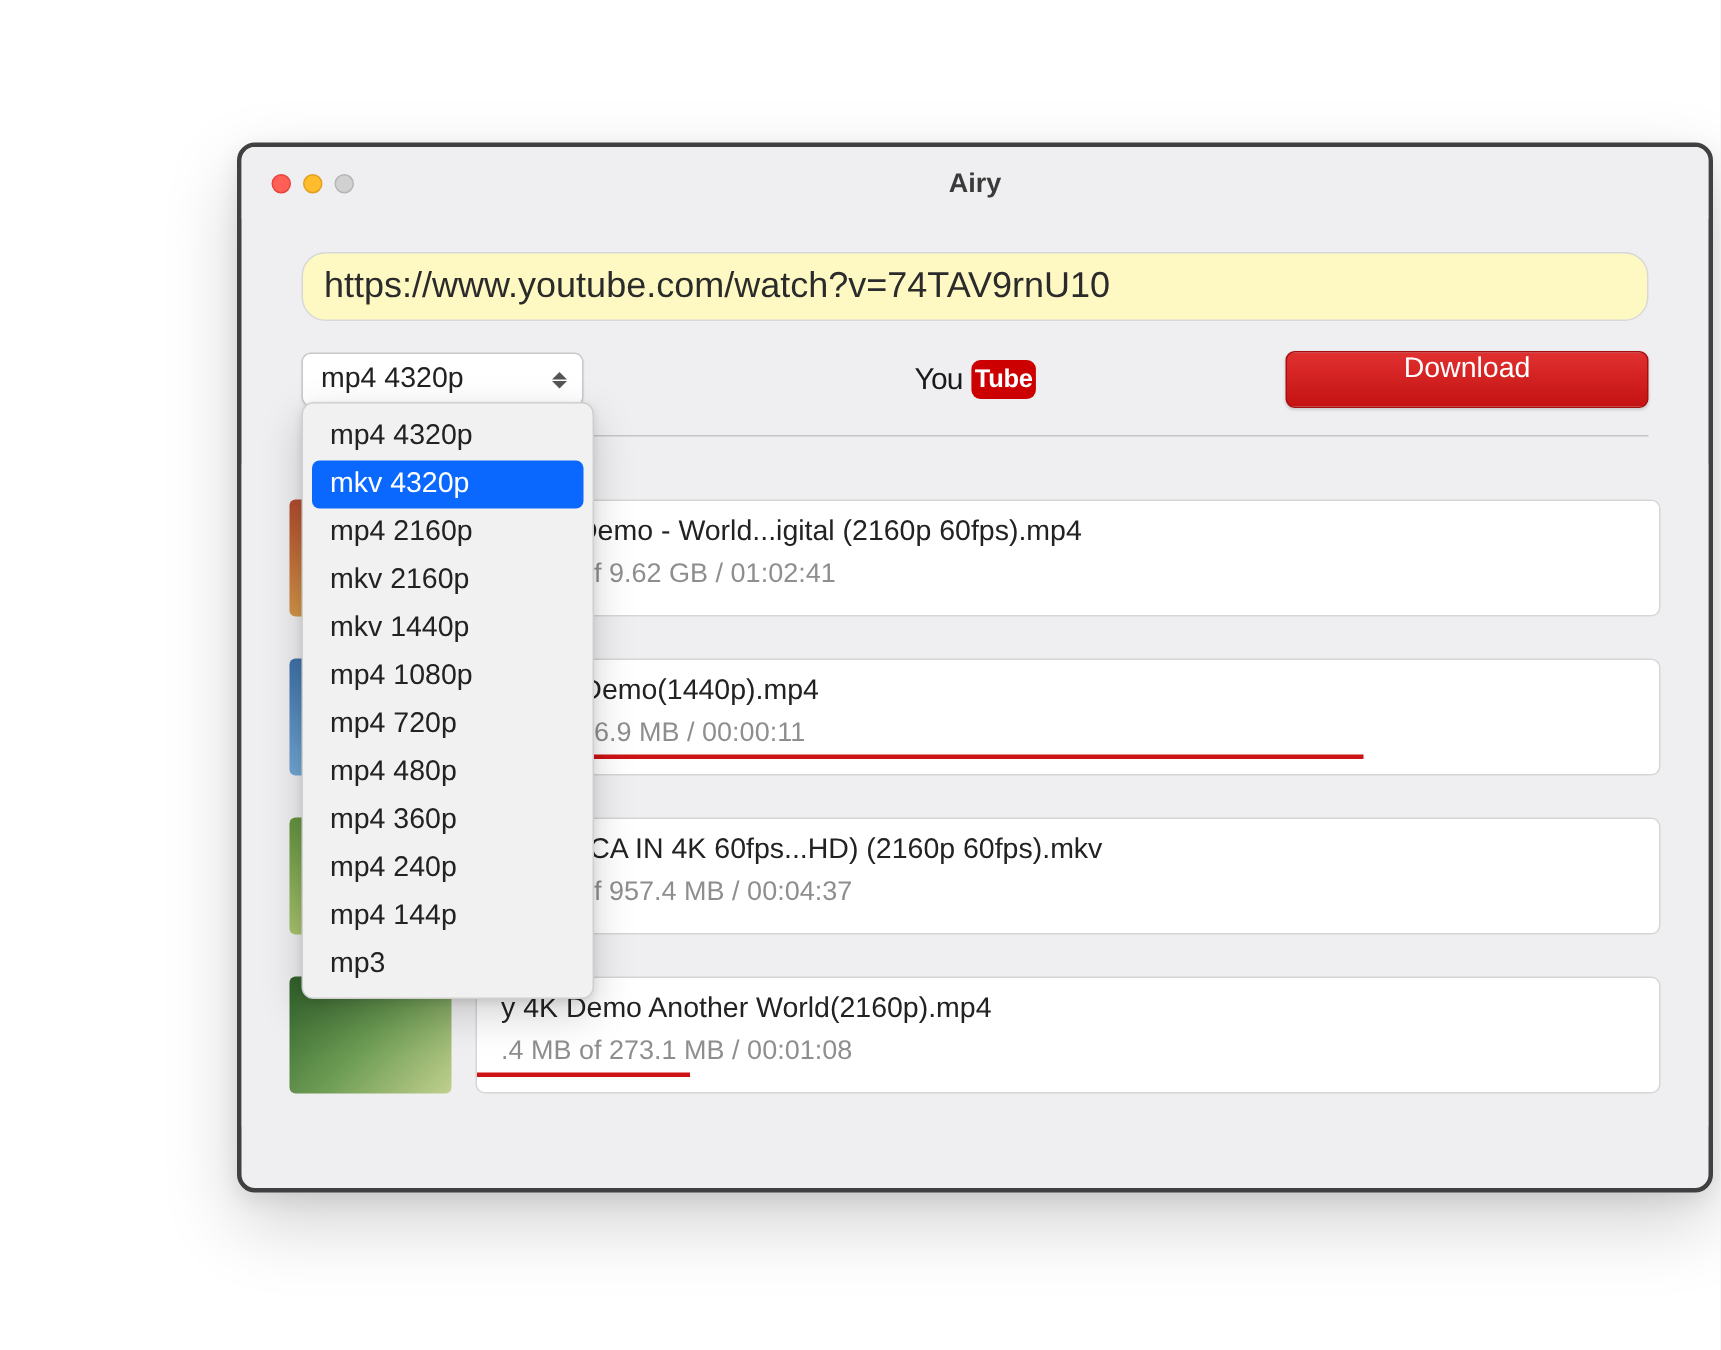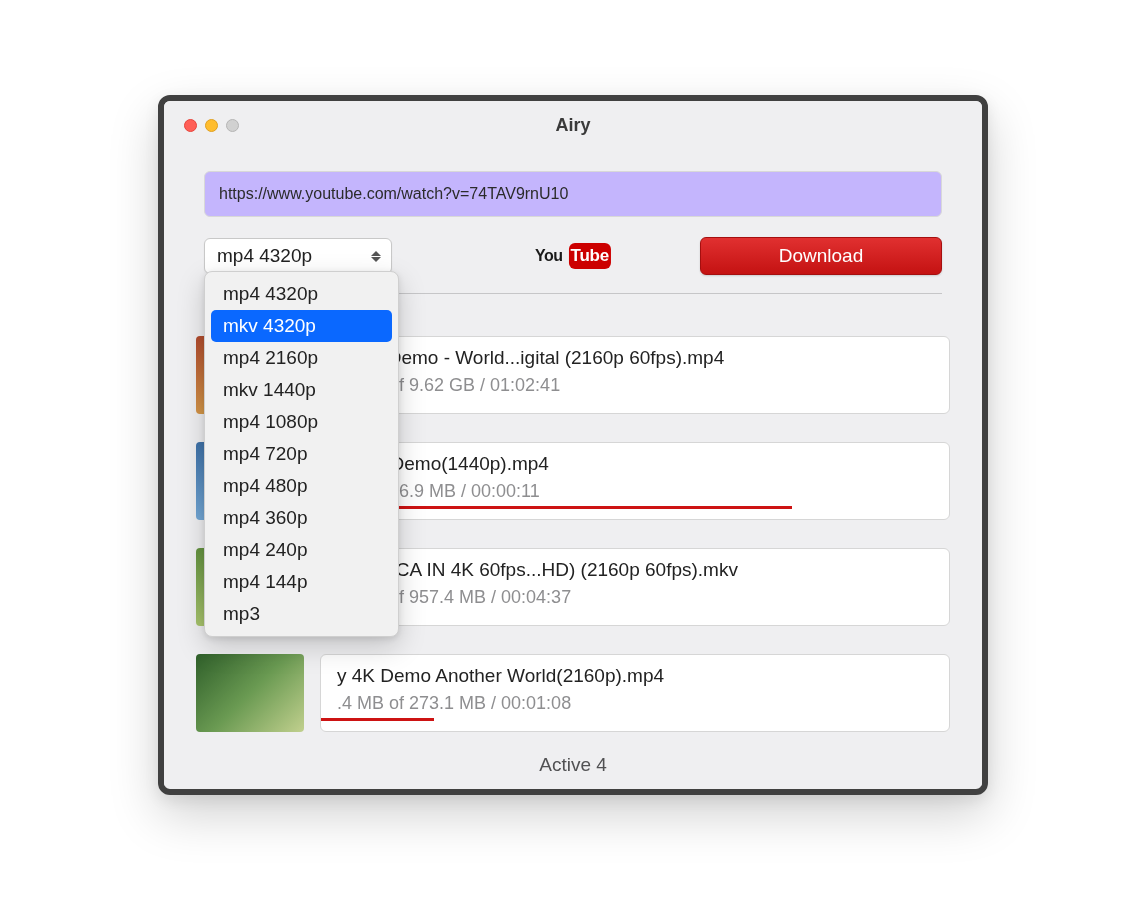--- a/index.html
+++ b/index.html
@@ -7,24 +7,24 @@
     font-family: -apple-system, "Helvetica Neue", Arial, sans-serif;
     background: #fff;
     width: 1147px;
     height: 900px;
     position: relative;
   }
   .window {
     position: absolute;
     left: 158px;
     top: 95px;
-    width: 830px;
+    width: 984px;
     height: 700px;
     background: #efeff1;
-    border: 6px solid #404040;
+    border: 3px solid #404040;
     border-radius: 12px;
     box-shadow: 0 20px 50px rgba(0,0,0,0.18), 0 5px 15px rgba(0,0,0,0.08);
     overflow: hidden;
   }
   .title-bar {
     height: 48px;
     display: flex;
     align-items: center;
     background: #efeff1;
     position: relative;
@@ -49,25 +49,25 @@
     font-size: 18px;
     color: #3a3a3a;
   }
   .topzone {
     padding: 22px 40px 18px 40px;
   }
   .url-input {
     width: 100%;
     height: 46px;
     border: 1px solid #d8d8d8;
-    border-radius: 6px;
+    border-radius: 16px;
     padding: 0 14px;
-    font-size: 16px;
+    font-size: 24px;
     color: #2b2b2b;
-    background: #c4b5fd;
+    background: #fef9c3;
     outline: none;
   }
   .controls-row {
     display: flex;
     align-items: center;
     justify-content: space-between;
     margin-top: 20px;
   }
   .format-select {
     width: 188px;
@@ -97,40 +97,40 @@
   }
   .st-up { border-bottom: 5px solid #555; }
   .st-dn { border-top: 5px solid #555; }
   .yt-logo {
     display: flex;
     align-items: center;
     gap: 6px;
     position: absolute;
     left: 50%; transform: translateX(-50%);
   }
-  .yt-you { font-weight: 700; font-size: 16px; color: #1a1a1a; letter-spacing:-0.5px;}
+  .yt-you { font-weight: 400; font-size: 20px; color: #1a1a1a; letter-spacing:-0.5px;}
   .yt-tube {
     background: #cc0000;
     color: #fff;
     font-weight: 800;
     font-size: 17px;
     padding: 3px 2px;
     border-radius: 6px;
     letter-spacing:-0.2px;
   }
   .download-btn {
     width: 242px;
     height: 38px;
     background: linear-gradient(180deg, #e13030 0%, #c41212 100%);
     border: 1px solid #a50f0f;
     border-radius: 6px;
     color: #fff;
     font-size: 19px;
     display: flex;
-    align-items: center;
+    align-items: flex-start;
     justify-content: center;
     cursor: pointer;
     box-shadow: 0 1px 2px rgba(0,0,0,0.15);
     margin-left: 10px;
   }
   .divider {
     height: 1px;
     background: #c6c6c8;
     margin-top: 18px;
   }
@@ -280,29 +280,27 @@
       <div class="thumb" style="background:linear-gradient(135deg,#2f5f2a,#6a9a52,#c1d08e);"></div>
       <div class="info" style="padding-bottom:0;">
         <div class="fname">y 4K Demo  Another World(2160p).mp4</div>
         <div class="status">.4 MB of 273.1 MB / 00:01:08</div>
         <div class="progress-track" style="margin:0 -16px;">
           <div class="progress-fill" style="width:18%;"></div>
         </div>
       </div>
     </div>
 
-    <div class="footer">
-      <span>Active 4</span>
-    </div>
   </div>
 
   <div class="dropdown">
     <div class="dd-item">mp4 4320p</div>
     <div class="dd-item selected">mkv 4320p</div>
     <div class="dd-item">mp4 2160p</div>
+    <div class="dd-item">mkv 2160p</div>
     <div class="dd-item">mkv 1440p</div>
     <div class="dd-item">mp4 1080p</div>
     <div class="dd-item">mp4 720p</div>
     <div class="dd-item">mp4 480p</div>
     <div class="dd-item">mp4 360p</div>
     <div class="dd-item">mp4 240p</div>
     <div class="dd-item">mp4 144p</div>
     <div class="dd-item">mp3</div>
   </div>
 

